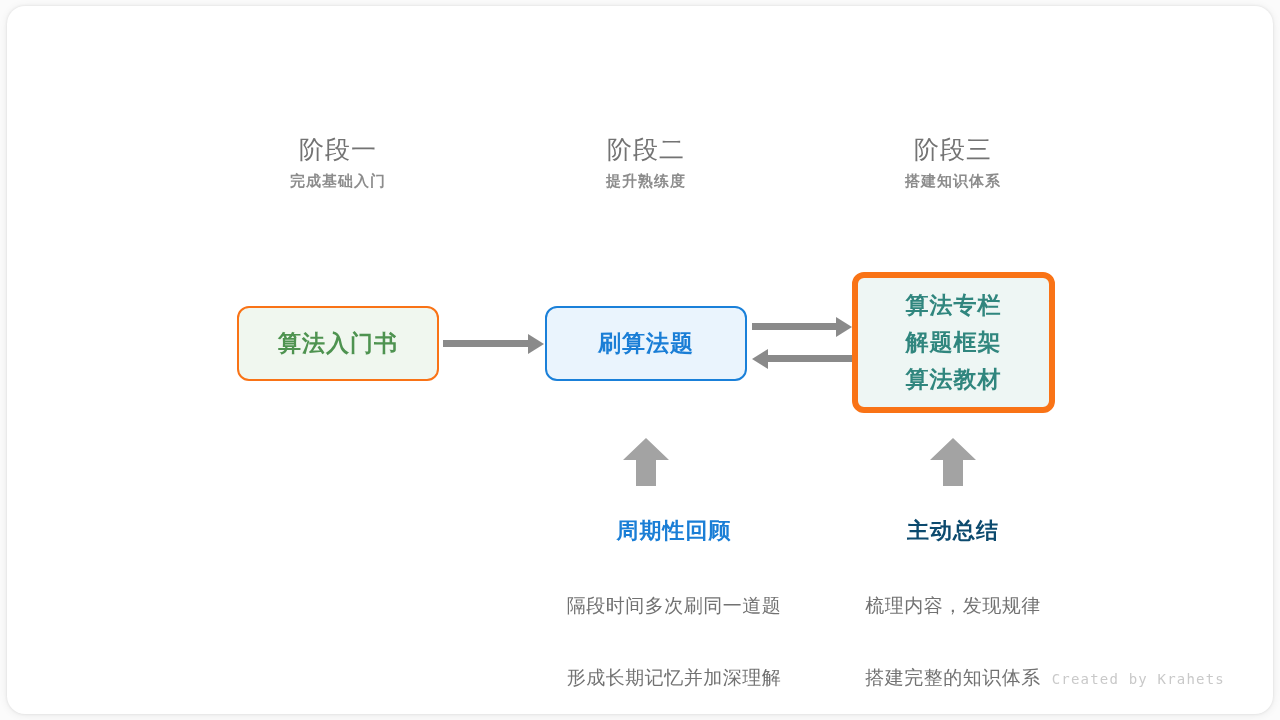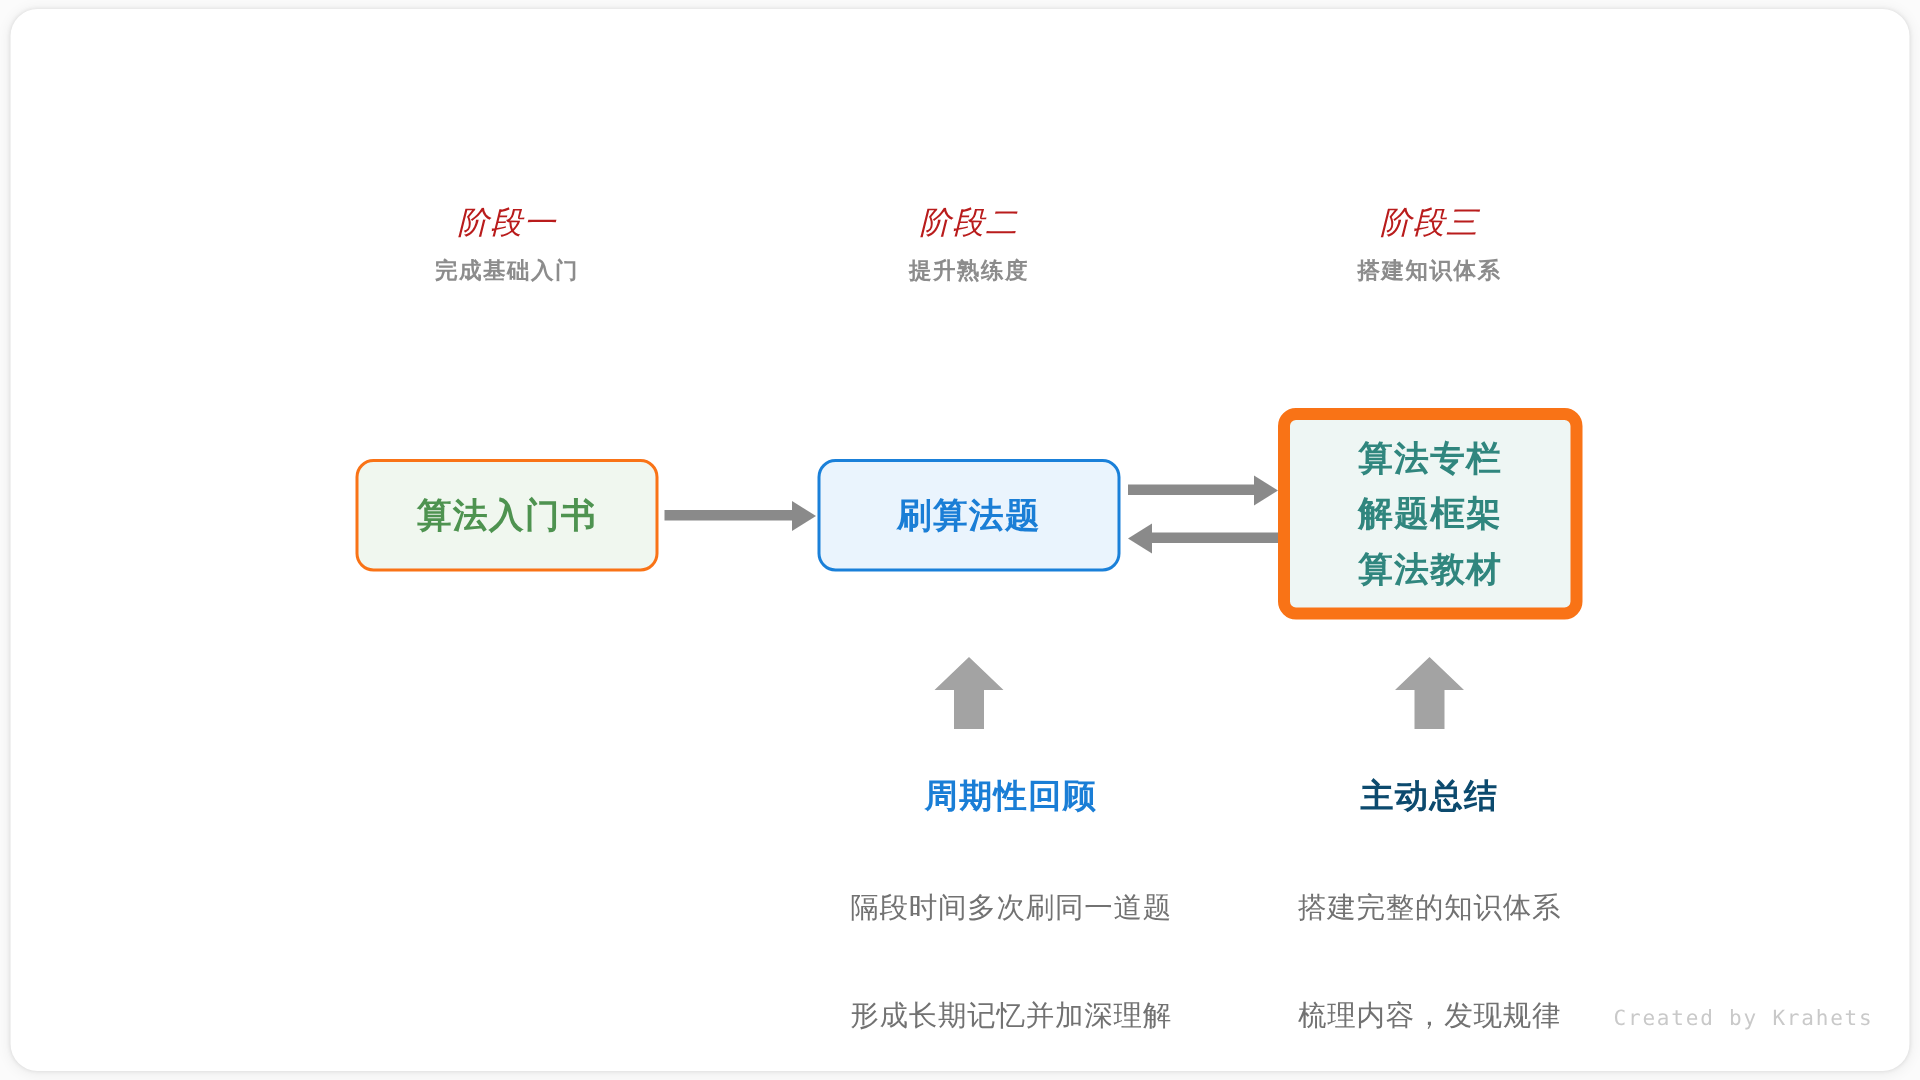--- a/index.html
+++ b/index.html
@@ -28,26 +28,25 @@
     box-shadow: 0 0 3px rgba(0,0,0,0.10), 0 1px 10px rgba(0,0,0,0.07);
   }
 
   
   .stage-head {
     position: absolute;
     text-align: center;
     width: 260px;
   }
   .stage-head .stage-label {
-    font-size: 21px;
-    color: #b91c1c;
+    font-size: 25px;
+    color: #737373;
     letter-spacing: 1px;
     line-height: 30px;
     white-space: nowrap;
-    font-style: italic;
   }
   .stage-head .stage-title {
     font-size: 15px;
     font-weight: bold;
     color: #8c8c8c;
     letter-spacing: 1px;
     line-height: 34px;
     white-space: nowrap;
   }
   #stage-1 { left: 201px; top: 128px; }
@@ -83,21 +82,21 @@
   #box-practice {
     left: 538px; top: 300px; width: 202px; height: 75px;
     background: #eaf4fd;
     border: 2px solid #1a80d9;
   }
   #box-practice .box-line { color: #1a7ed6; }
 
   #box-resources {
     left: 845px; top: 266px; width: 203px; height: 141px;
     background: #eef6f4;
-    border: 8px solid #f97316;
+    border: 6px solid #f97316;
   }
   #box-resources .box-line { color: #30867e; }
 
   
   .h-arrow {
     position: absolute;
     height: 7px;
     background: #8a8a8a;
   }
   .h-arrow::after {
@@ -152,21 +151,21 @@
     margin-top: 44px;
   }
   #caption-review { left: 517px; top: 508px; }
   #caption-review .caption-title { color: #1a7ed6; }
   #caption-summary { left: 796px; top: 508px; }
   #caption-summary .caption-title { color: #0c4a6e; }
 
   
   #watermark {
     position: absolute;
-    right: 24px;
+    right: 48px;
     bottom: 27px;
     font-family: "DejaVu Sans Mono", "Liberation Mono", monospace;
     font-size: 14px;
     color: #c9c9c9;
     letter-spacing: 1.2px;
     white-space: nowrap;
   }
 </style>
 </head>
 <body>
@@ -220,21 +219,21 @@
       <div class="caption-title">周期性回顾</div>
       <div class="caption-desc" style="margin-top:14px;">
         <div class="caption-desc-line">隔段时间多次刷同一道题</div>
         <div class="caption-desc-line">形成长期记忆并加深理解</div>
       </div>
     </div>
 
     <div class="caption" id="caption-summary">
       <div class="caption-title">主动总结</div>
       <div class="caption-desc" style="margin-top:14px;">
+        <div class="caption-desc-line">梳理内容，发现规律</div>
         <div class="caption-desc-line">搭建完整的知识体系</div>
-        <div class="caption-desc-line">梳理内容，发现规律</div>
       </div>
     </div>
 
     <div id="watermark">Created by Krahets</div>
 
   </div>
 </div>
 
 </body></html>

